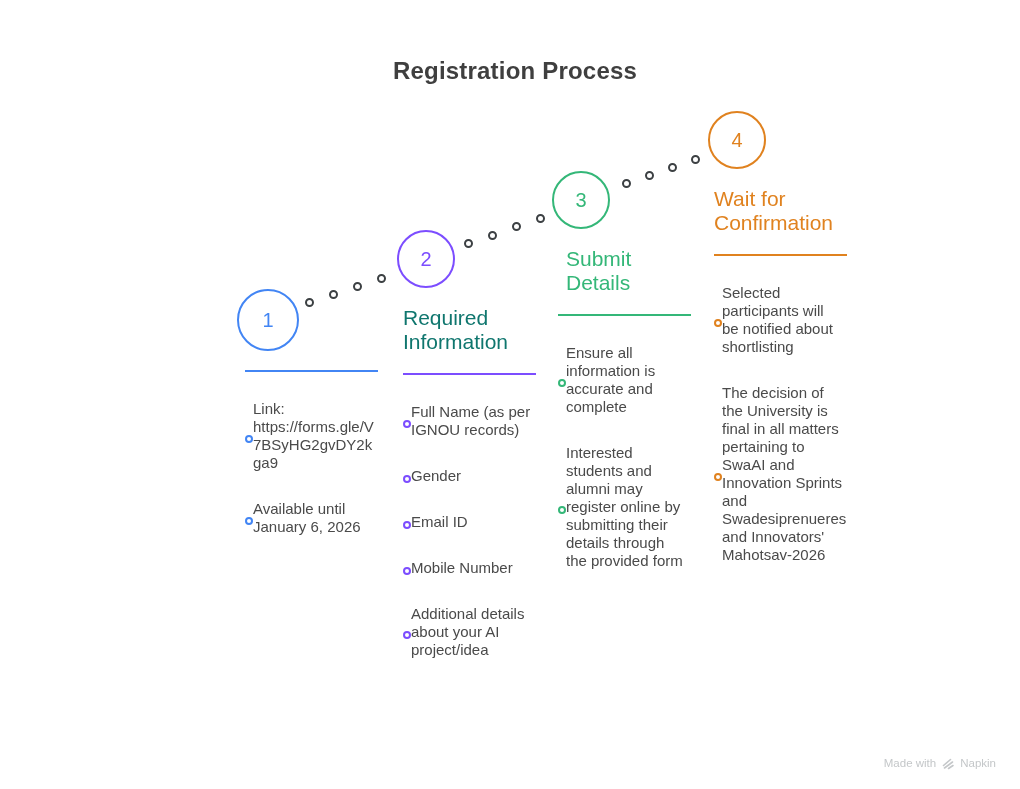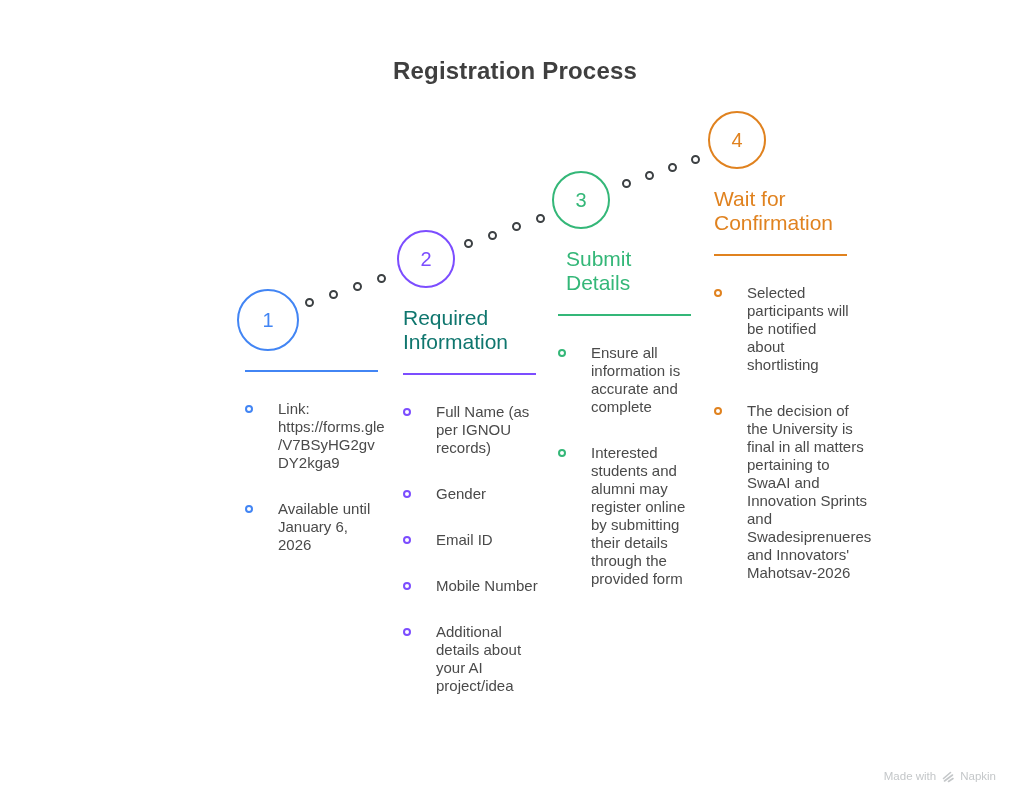--- a/index.html
+++ b/index.html
@@ -63,42 +63,43 @@
   .bullets {
     list-style: none;
     margin: 28px 0 0 0;
     padding: 0;
     display: flex;
     flex-direction: column;
     gap: 28px;
   }
   .bullet {
     display: flex;
-    gap: 25px;
+    gap: 0;
+    align-items: center;
   }
   .marker {
     flex: 0 0 auto;
     box-sizing: border-box;
     width: 8px; height: 8px;
     margin-top: 5px;
     border: 2px solid;
     border-radius: 50%;
     background: #fff;
   }
   .btext {
     width: 122px;
     font-size: 15px;
     line-height: 18px;
     color: #4a4a4a;
   }
   .btext.link { overflow-wrap: anywhere; }
   .watermark {
     position: absolute;
     right: 24px;
-    bottom: 6px;
+    bottom: 19px;
     display: flex;
     align-items: center;
     gap: 5px;
     font-size: 11.5px;
     color: #c4c7c9;
   }
   .napkin-logo { display:inline-block; }
 </style>
 </head>
 <body>

